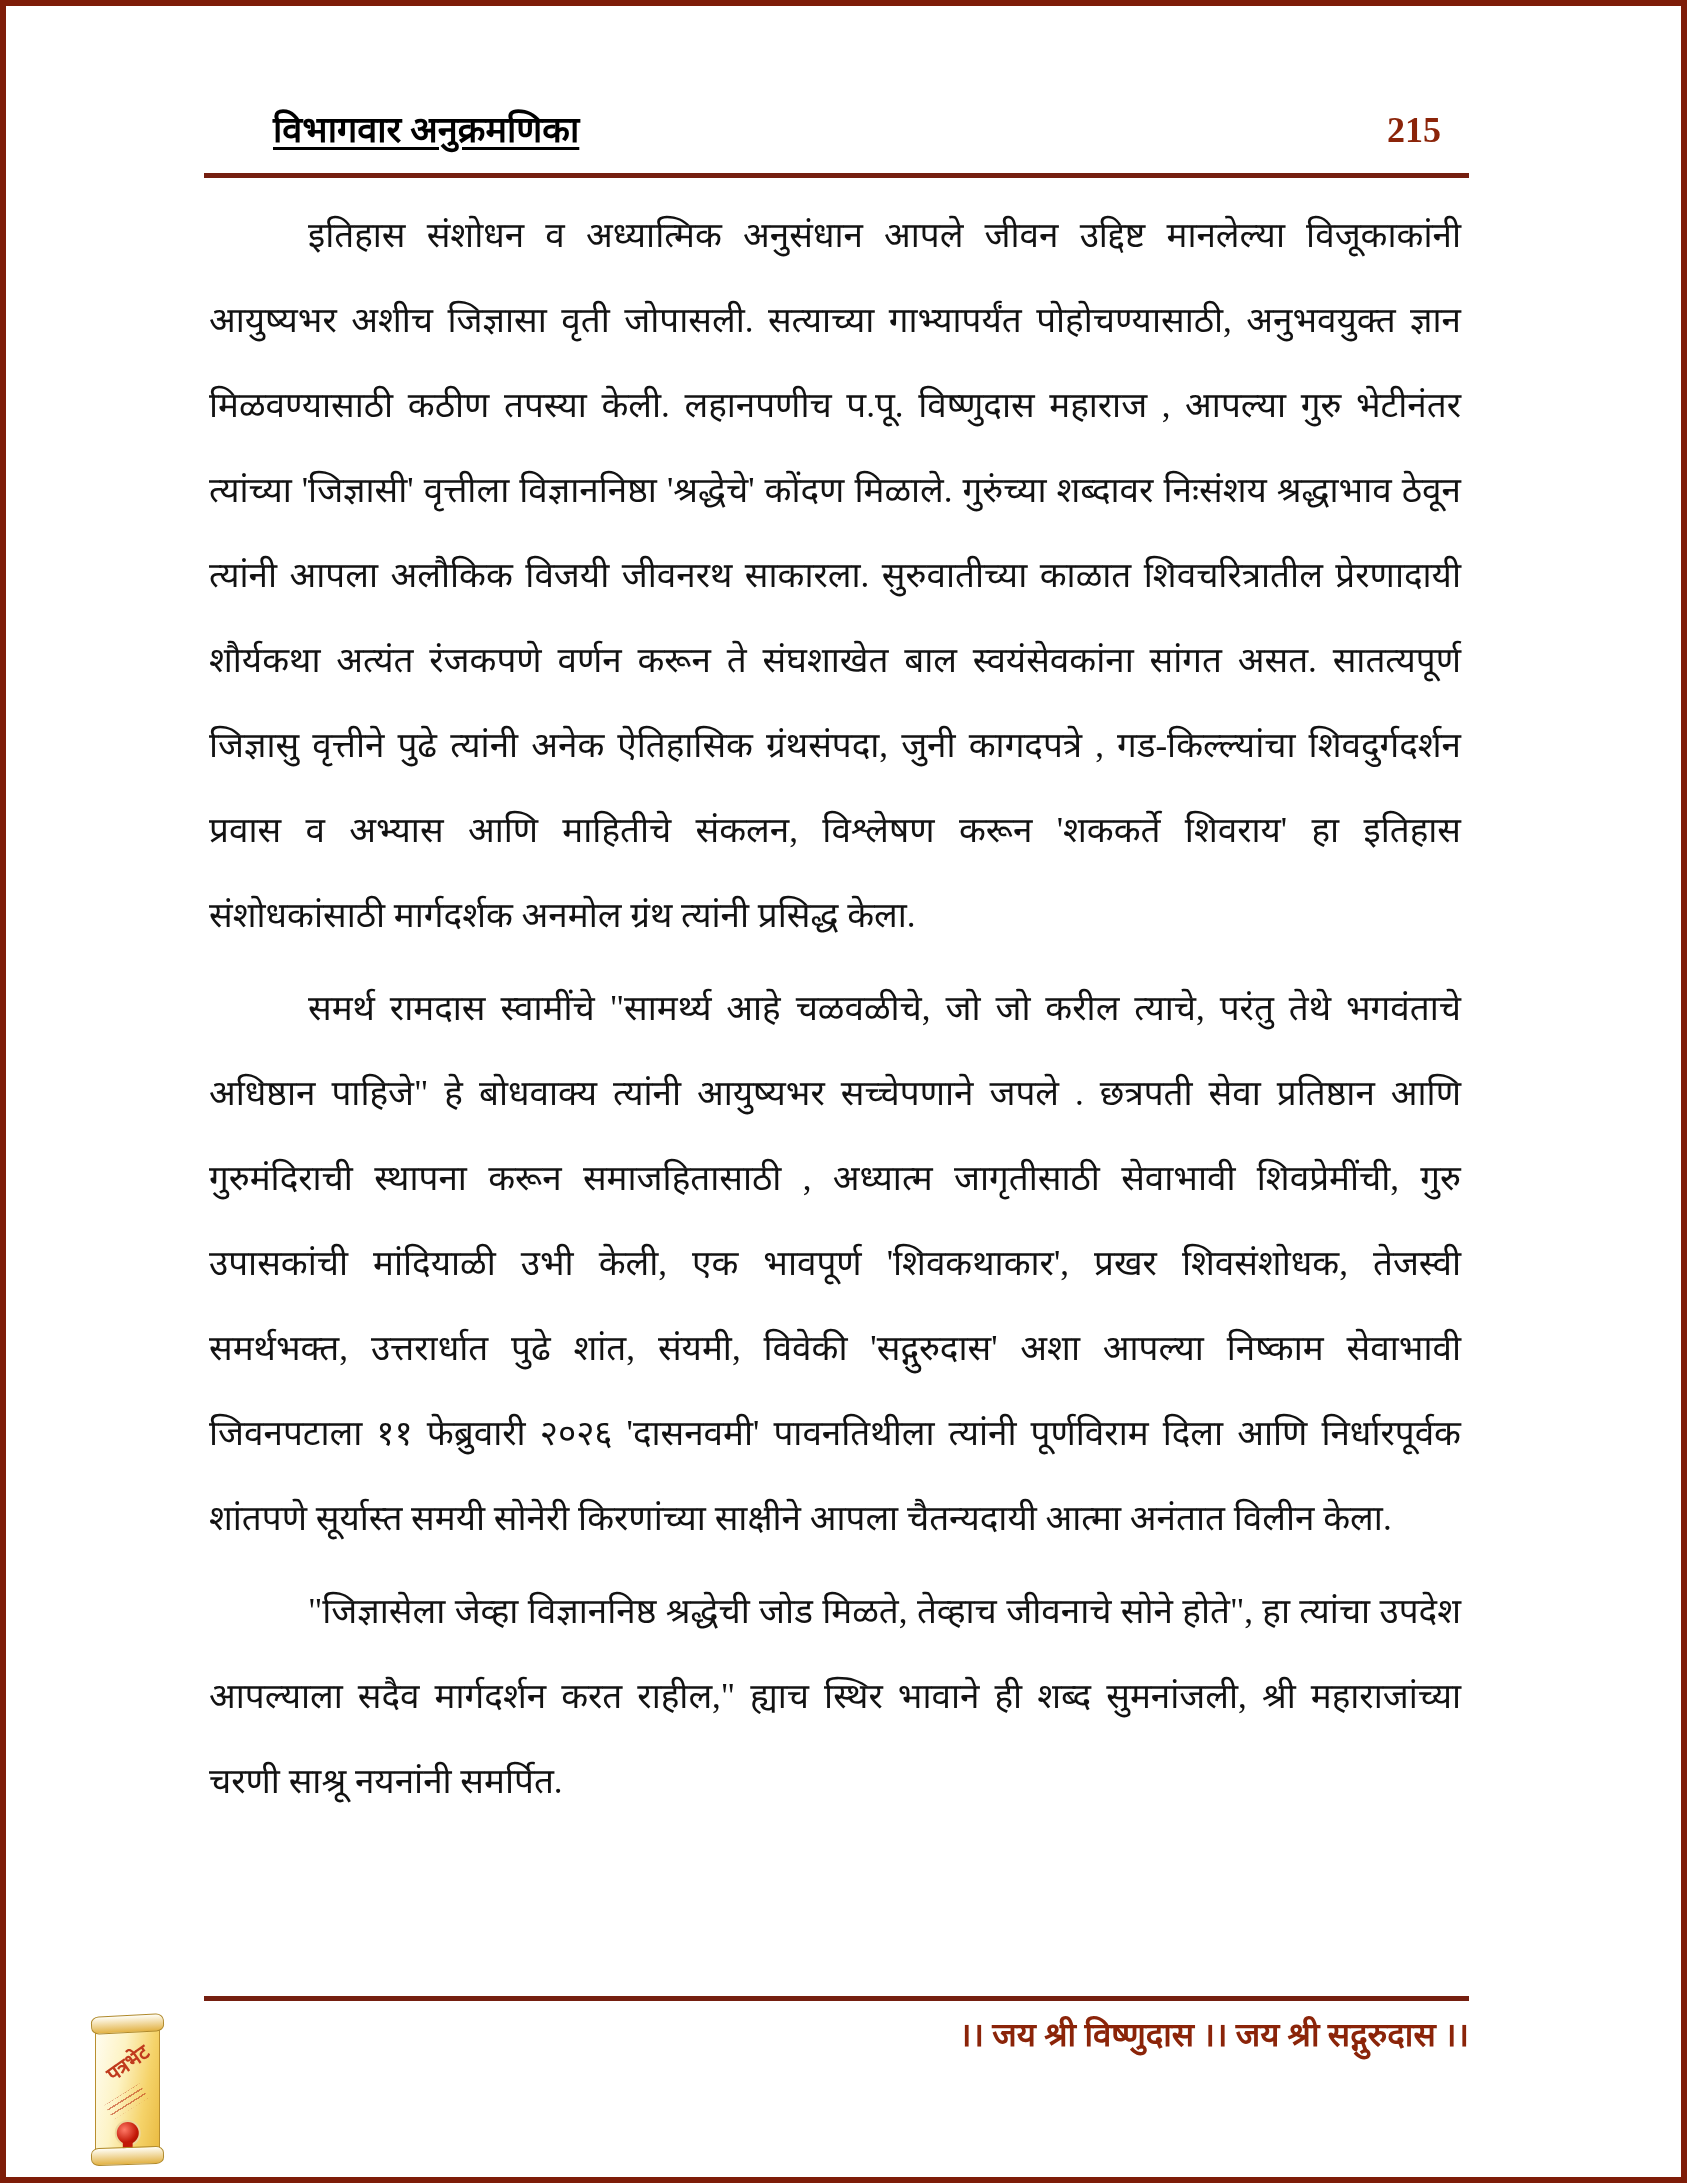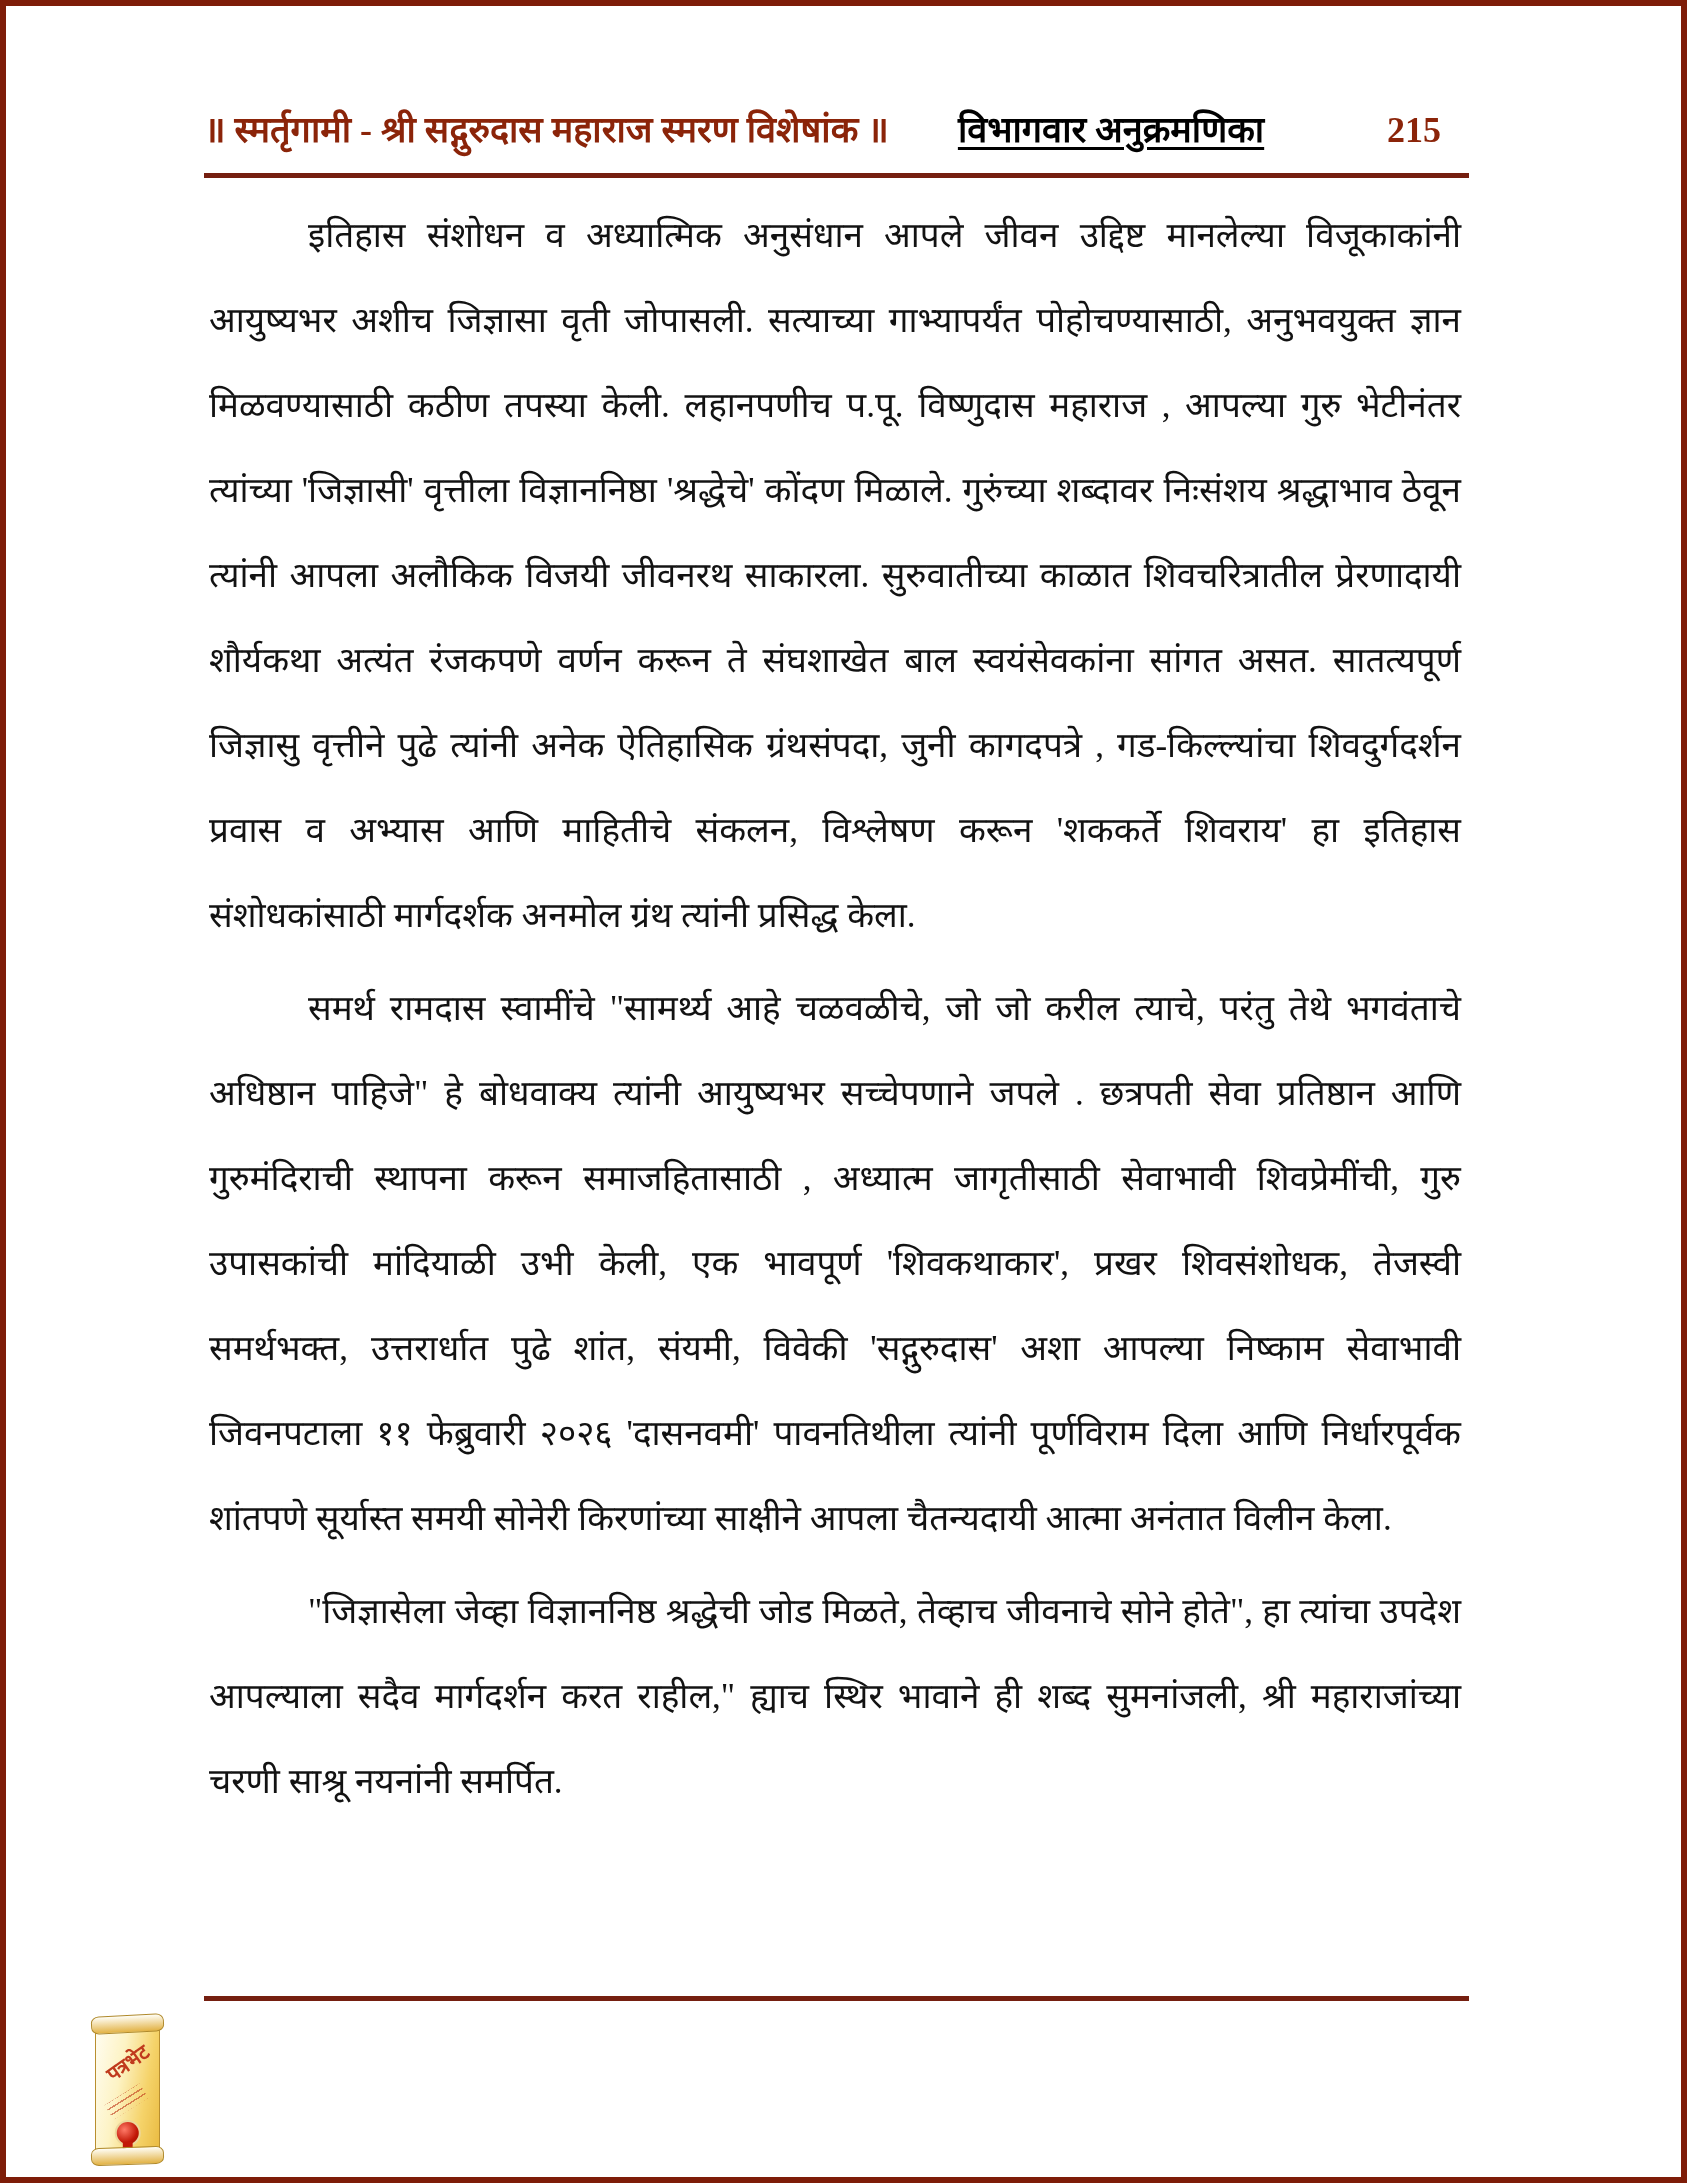--- a/index.html
+++ b/index.html
@@ -94,35 +94,35 @@
     width: 10.6px; height: 10.6px; background: #c21807;
     clip-path: polygon(0 0, 100% 0, 100% 100%, 50% 70%, 0 100%);
   }
 </style>
 </head>
 <body>
 
 <div class="page">
 
   <div class="header">
-    <span class="page-title">॥ स्मर्तृगामी - श्री सद्गुरुदास महाराज स्मरण विशेषांक ॥</span>
     <a class="toc-link">विभागवार अनुक्रमणिका</a>
     <span class="page-num">215</span>
   </div>
 
   <div class="rule rule-top"></div>
 
   <div class="content">
     <p>इतिहास संशोधन व अध्यात्मिक अनुसंधान आपले जीवन उद्दिष्ट मानलेल्या विजूकाकांनी आयुष्यभर अशीच जिज्ञासा वृती जोपासली.  सत्याच्या गाभ्यापर्यंत पोहोचण्यासाठी,  अनुभवयुक्त ज्ञान मिळवण्यासाठी  कठीण तपस्या केली. लहानपणीच प.पू. विष्णुदास महाराज ,  आपल्या गुरु भेटीनंतर त्यांच्या 'जिज्ञासी' वृत्तीला विज्ञाननिष्ठा 'श्रद्धेचे' कोंदण मिळाले. गुरुंच्या शब्दावर निःसंशय श्रद्धाभाव ठेवून त्यांनी आपला अलौकिक  विजयी जीवनरथ साकारला. सुरुवातीच्या काळात  शिवचरित्रातील प्रेरणादायी शौर्यकथा अत्यंत रंजकपणे वर्णन करून ते  संघशाखेत बाल स्वयंसेवकांना सांगत असत. सातत्यपूर्ण जिज्ञासु वृत्तीने पुढे  त्यांनी अनेक ऐतिहासिक ग्रंथसंपदा, जुनी कागदपत्रे , गड-किल्ल्यांचा शिवदुर्गदर्शन  प्रवास व अभ्यास आणि  माहितीचे संकलन, विश्लेषण करून  'शककर्ते शिवराय' हा इतिहास संशोधकांसाठी मार्गदर्शक  अनमोल  ग्रंथ त्यांनी प्रसिद्ध केला.</p>
     <p>समर्थ रामदास स्वामींचे "सामर्थ्य आहे चळवळीचे, जो जो करील त्याचे, परंतु तेथे भगवंताचे अधिष्ठान पाहिजे"  हे बोधवाक्य त्यांनी आयुष्यभर सच्चेपणाने जपले . छत्रपती सेवा प्रतिष्ठान आणि  गुरुमंदिराची स्थापना करून  समाजहितासाठी , अध्यात्म जागृतीसाठी  सेवाभावी शिवप्रेमींची, गुरु उपासकांची मांदियाळी उभी केली,  एक भावपूर्ण 'शिवकथाकार',  प्रखर शिवसंशोधक, तेजस्वी समर्थभक्त,  उत्तरार्धात पुढे शांत, संयमी, विवेकी  'सद्गुरुदास' अशा आपल्या निष्काम सेवाभावी  जिवनपटाला ११ फेब्रुवारी २०२६ 'दासनवमी'  पावनतिथीला त्यांनी पूर्णविराम दिला आणि निर्धारपूर्वक शांतपणे  सूर्यास्त समयी सोनेरी किरणांच्या  साक्षीने आपला चैतन्यदायी आत्मा अनंतात विलीन केला.</p>
     <p>"जिज्ञासेला जेव्हा विज्ञाननिष्ठ  श्रद्धेची जोड मिळते, तेव्हाच जीवनाचे सोने होते",  हा त्यांचा उपदेश आपल्याला सदैव  मार्गदर्शन करत राहील," ह्याच स्थिर भावाने ही शब्द सुमनांजली, श्री महाराजांच्या चरणी साश्रू नयनांनी समर्पित.</p>
   </div>
 
   <div class="rule rule-bottom"></div>
 
+  <div class="footer-text">।। जय श्री विष्णुदास ।। जय श्री सद्गुरुदास ।।</div>
 
   <div class="logo">
     <div class="scroll-body"></div>
     <div class="scroll-roll top"></div>
     <span class="logo-text">पत्रभेट</span>
     <div class="logo-motto"></div>
     <div class="logo-seal"></div>
     <div class="scroll-roll bottom"></div>
   </div>
 

